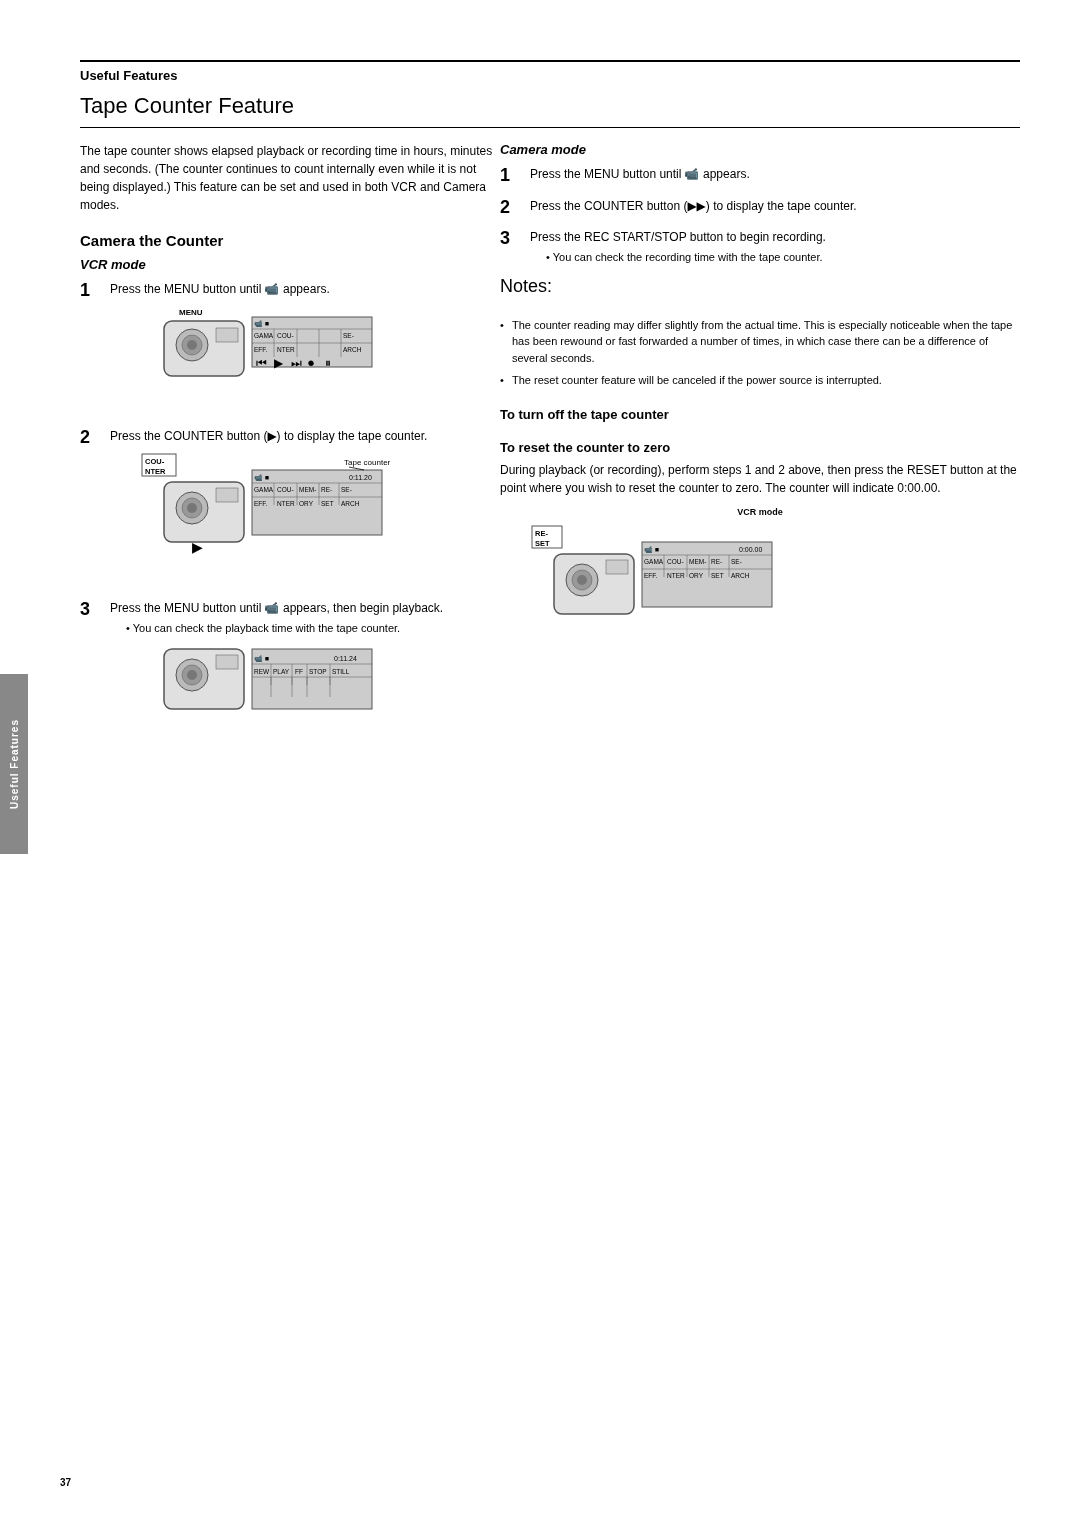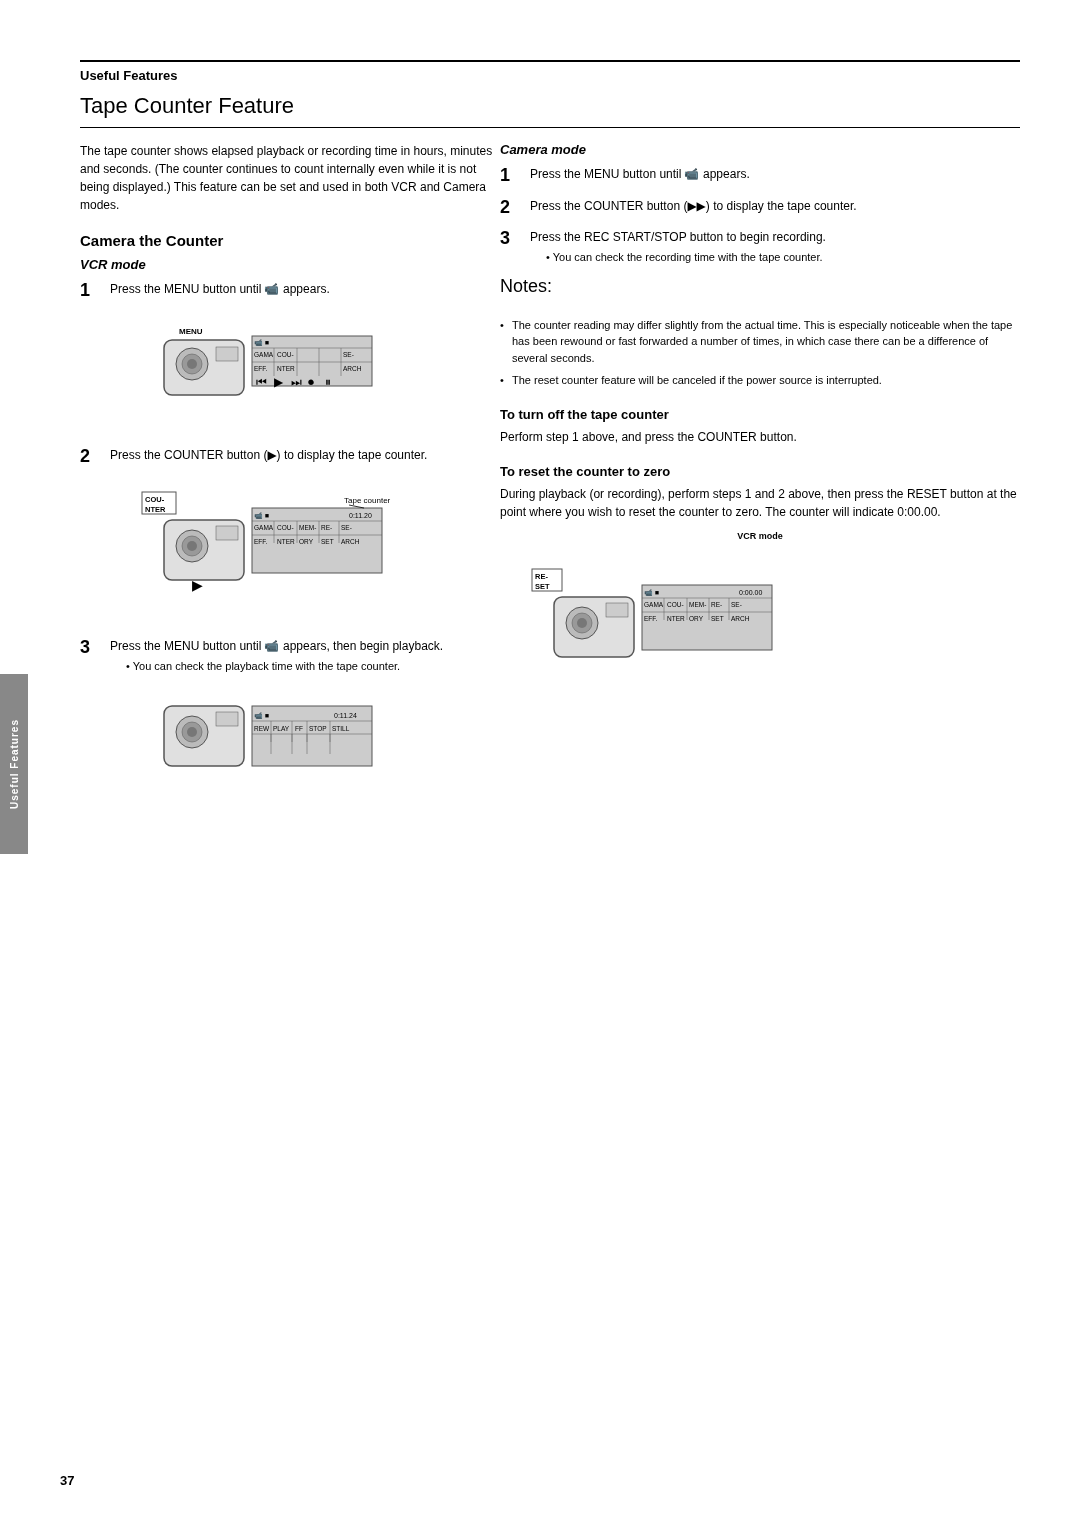--- a/index.html
+++ b/index.html
@@ -126,21 +126,21 @@
       font-size: 12px;
       line-height: 1.5;
     }
 
     .step-content strong {
       font-weight: bold;
     }
 
     
     .diagram-container {
-      margin: 24px 0 14px 24px;
+      margin: 5px 0 14px 24px;
       position: relative;
     }
 
     .bullet-note {
       font-size: 11px;
       margin-left: 16px;
       margin-top: 4px;
       line-height: 1.4;
     }
     .bullet-note::before {
@@ -178,21 +178,21 @@
     }
     .action-text {
       font-size: 12px;
       line-height: 1.5;
     }
 
     .page-number {
       position: absolute;
       bottom: 40px;
       left: 60px;
-      font-size: 13px;
+      font-size: 10px;
       font-weight: bold;
     }
 
     
     .camcorder-svg {
       display: block;
     }
 
     .vcr-mode-label {
       font-size: 9px;
@@ -410,21 +410,20 @@
           <div class="notes-item">
             The counter reading may differ slightly from the actual time. This is especially noticeable when the tape has been rewound or fast forwarded a number of times, in which case there can be a difference of several seconds.
           </div>
           <div class="notes-item">
             The reset counter feature will be canceled if the power source is interrupted.
           </div>
         </div>
 
         <div class="action-section">
           <div class="action-title">To turn off the tape counter</div>
-          <p class="action-text">Perform step 1 above, and press the COUNTER button.</p>
         </div>
 
         <div class="action-section">
           <div class="action-title">To reset the counter to zero</div>
           <p class="action-text">During playback (or recording), perform steps 1 and 2 above, then press the RESET button at the point where you wish to reset the counter to zero. The counter will indicate 0:00.00.</p>
 
           <div class="vcr-mode-label" style="margin-top:10px;">VCR mode</div>
           <div class="diagram-container">
             <svg width="260" height="125" class="camcorder-svg">
 

